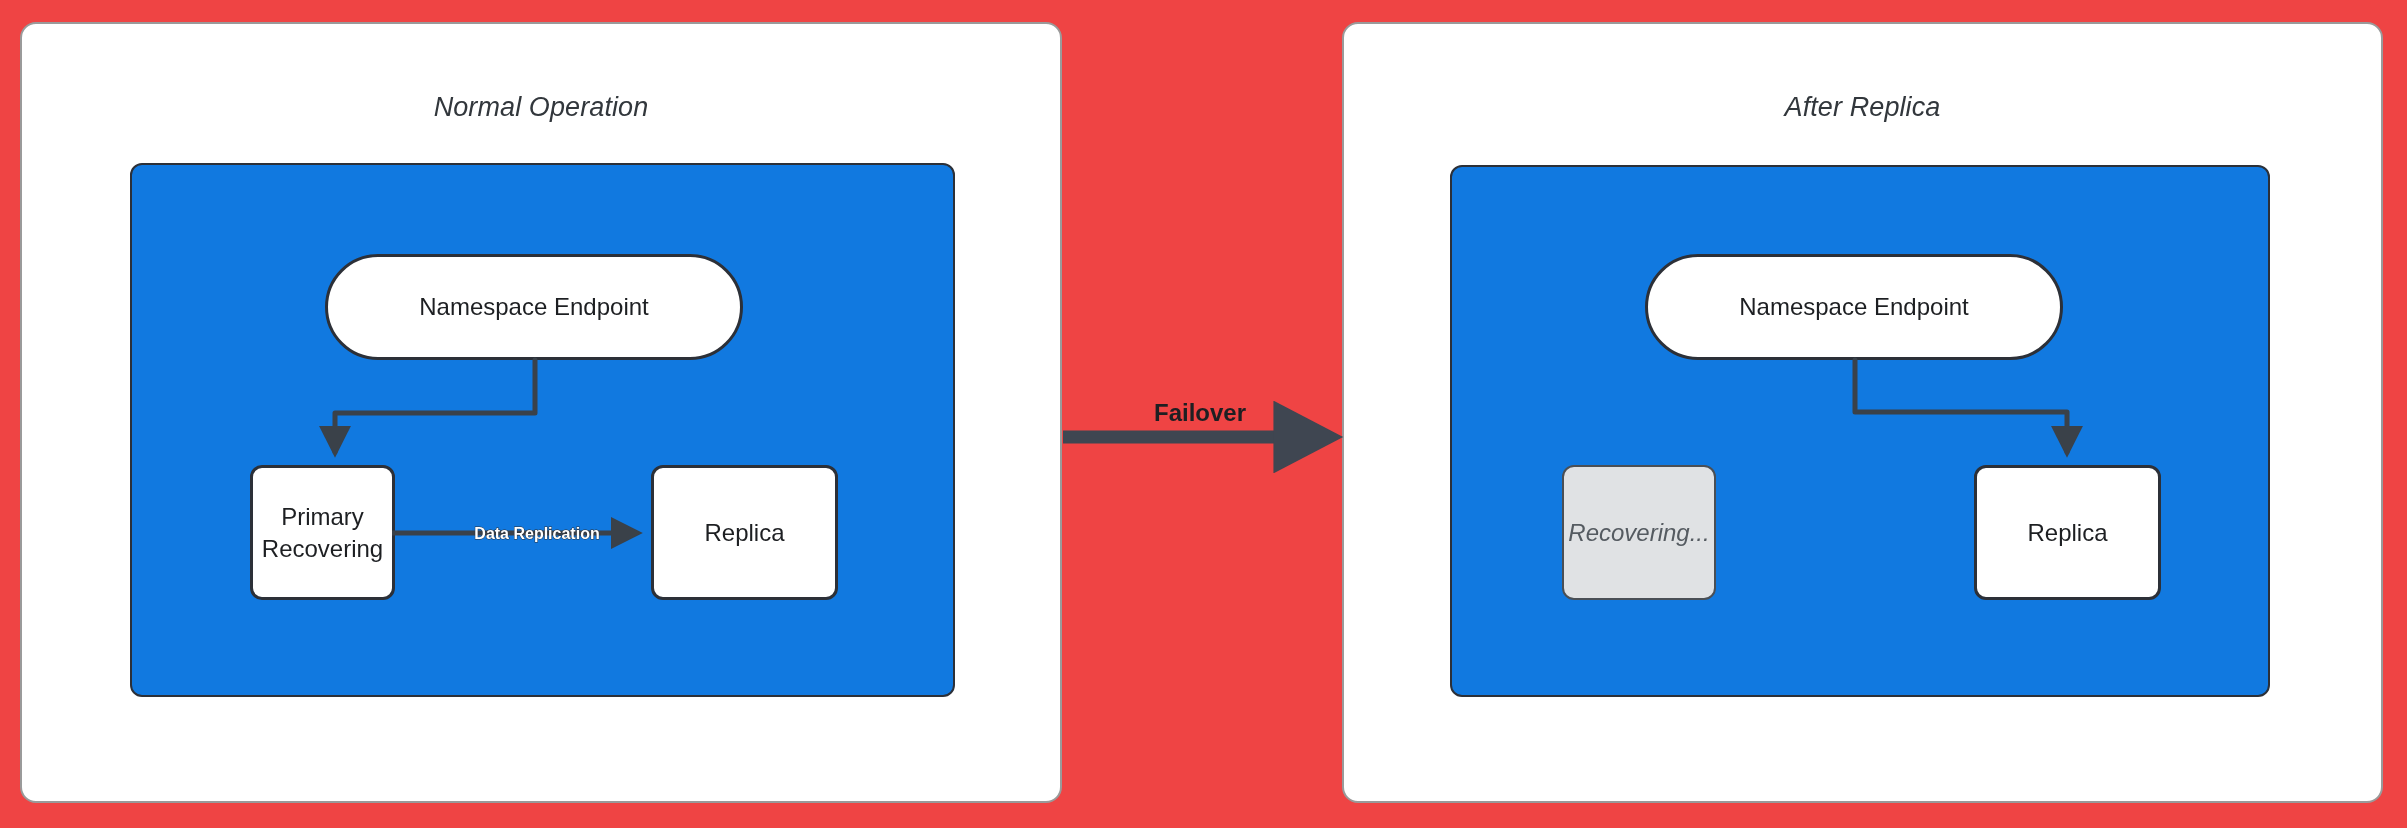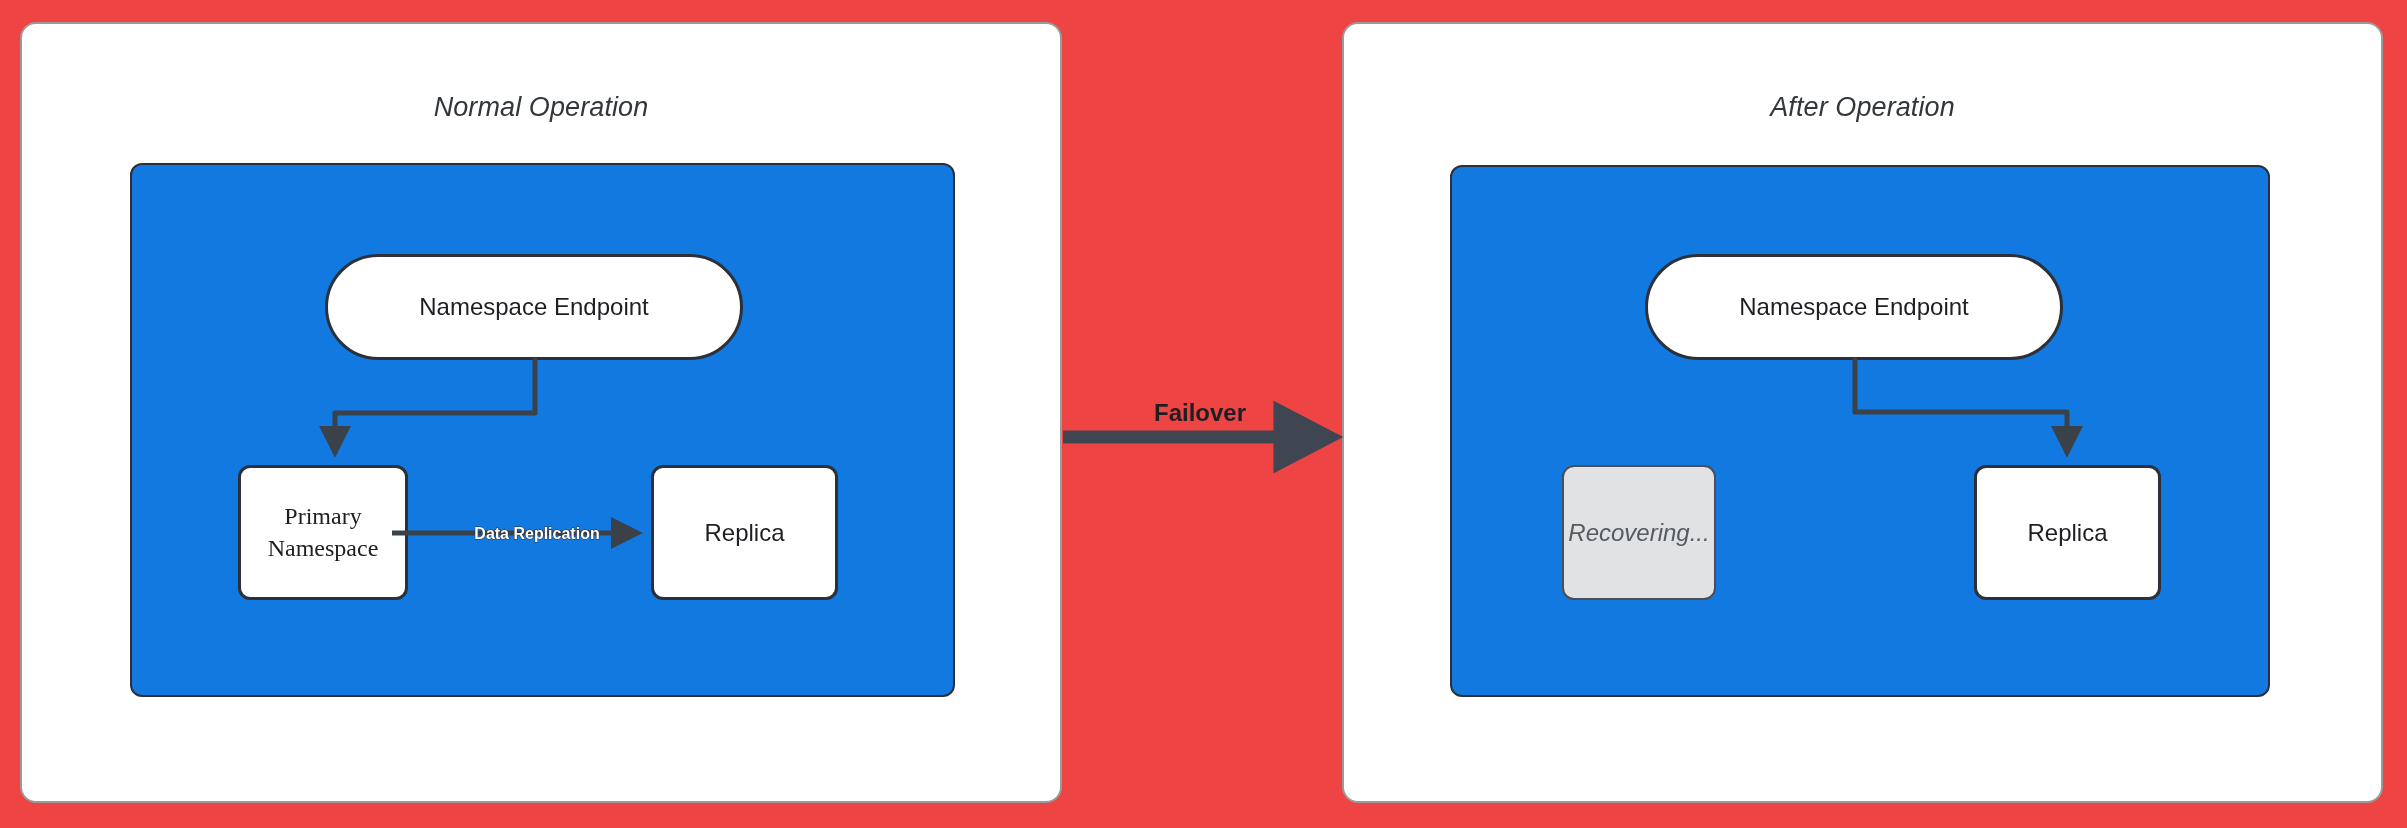--- a/index.html
+++ b/index.html
@@ -121,33 +121,33 @@
   <div class="panel" style="left:20px; top:22px; width:1042px; height:781px;">
     <div class="panel-title" style="top:68px;">Normal Operation</div>
   </div>
 
   <div class="blue-region" style="left:130px; top:163px; width:825px; height:534px;"></div>
 
   <div class="node pill" style="left:325px; top:254px; width:418px; height:106px;">
     <span>Namespace Endpoint</span>
   </div>
 
-  <div class="node rect" style="left:238px; top:465px; width:170px; height:135px;font-family:Liberation Serif, serif;">
+  <div class="node rect" style="left:250px; top:465px; width:145px; height:135px;">
     <span>
       <span>Primary</span><br>
-      <span>Namespace</span>
+      <span>Recovering</span>
     </span>
   </div>
 
   <div class="node rect" style="left:651px; top:465px; width:187px; height:135px;">
     <span>Replica</span>
   </div>
 
   <div class="panel" style="left:1342px; top:22px; width:1041px; height:781px;">
-    <div class="panel-title" style="top:68px;">After Operation</div>
+    <div class="panel-title" style="top:68px;">After Replica</div>
   </div>
 
   <div class="blue-region" style="left:1450px; top:165px; width:820px; height:532px;"></div>
 
   <div class="node pill" style="left:1645px; top:254px; width:418px; height:106px;">
     <span>Namespace Endpoint</span>
   </div>
 
   <div class="node rect muted" style="left:1562px; top:465px; width:154px; height:135px;">
     <span>Recovering...</span>

